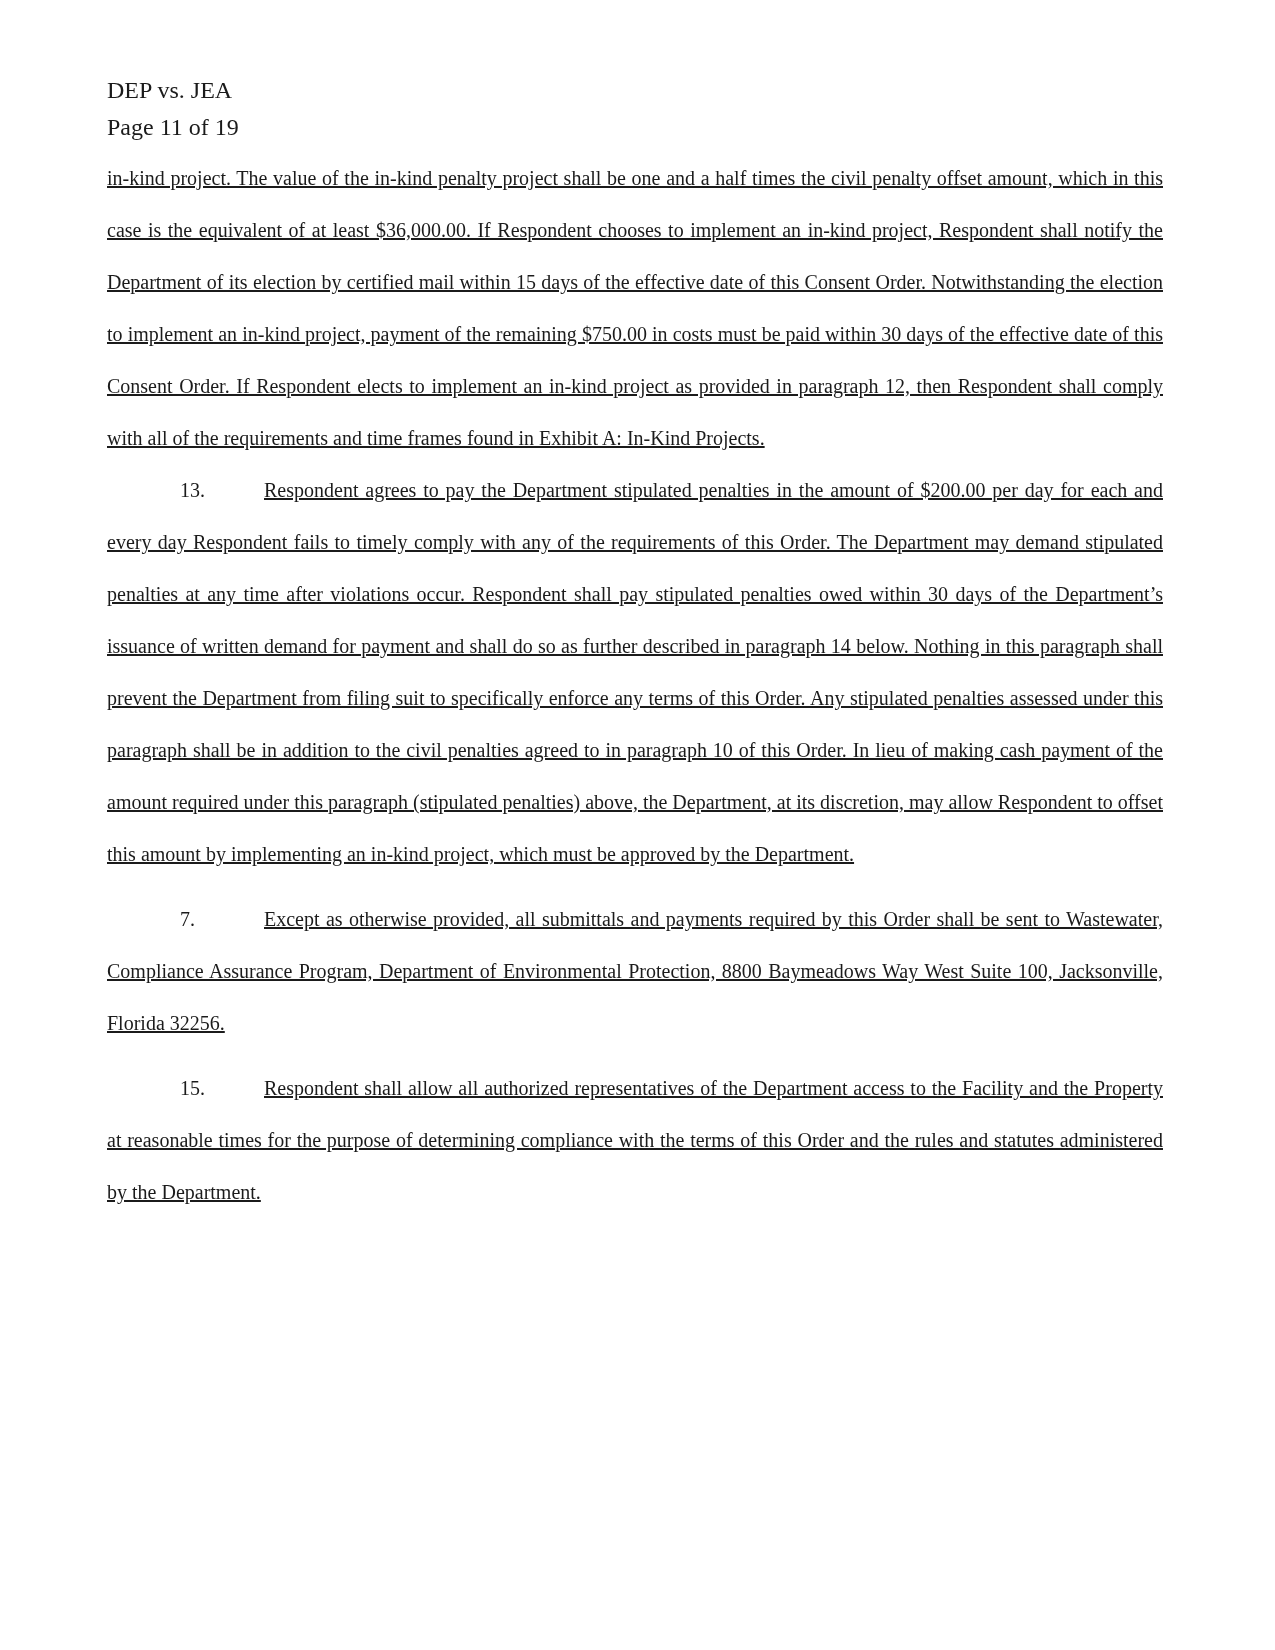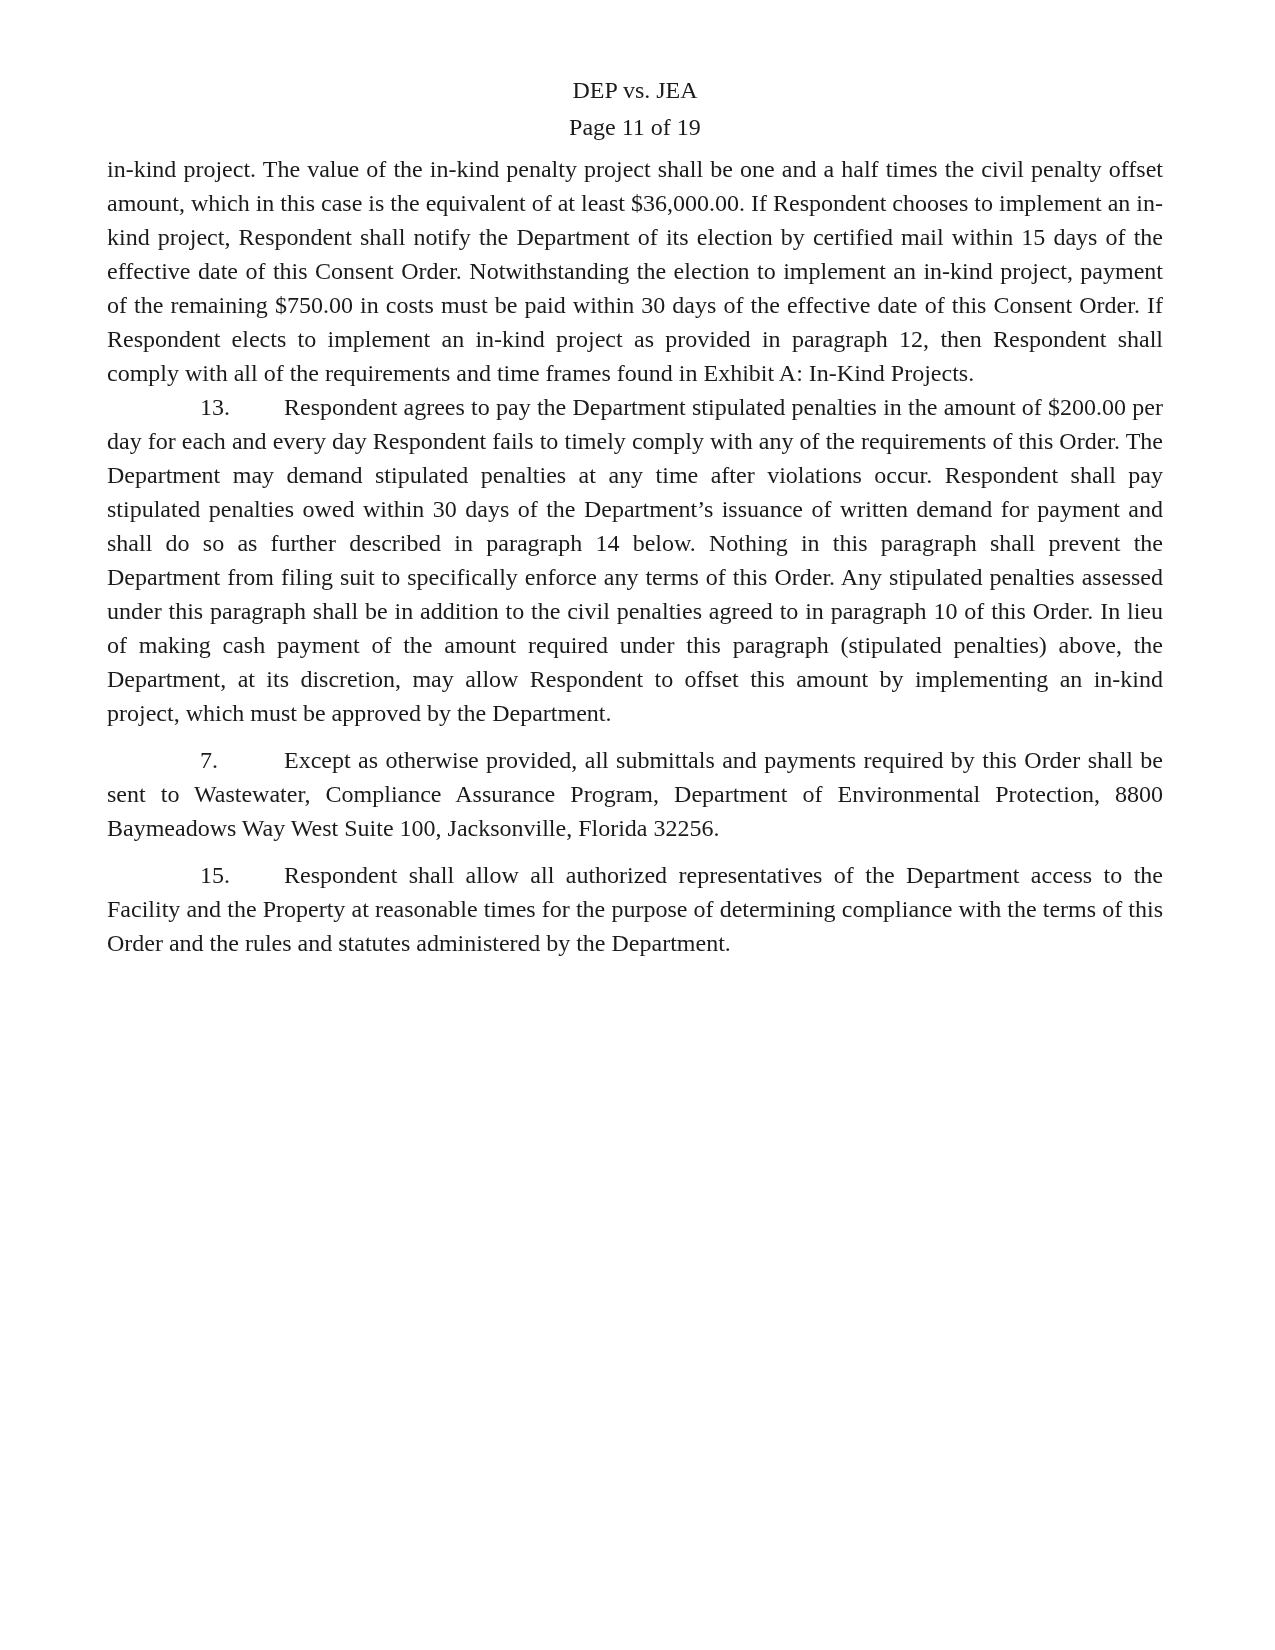--- a/index.html
+++ b/index.html
@@ -16,43 +16,43 @@
   }
   .page {
     box-sizing: border-box;
     width: 1275px;
     height: 1650px;
     padding: 72px 112px 40px 107px;
   }
   .doc-header {
     font-size: 24px;
     line-height: 37px;
-    text-align: center;
+    text-align: left;
   }
   .doc-body {
     margin-top: 6px;
-    font-size: 24px;
-    line-height: 34px;
+    font-size: 20px;
+    line-height: 52px;
     text-align: justify;
+    text-decoration: underline;
   }
   .doc-body p {
     margin: 0;
     padding: 0;
   }
   p.numbered {
     text-indent: 73px;
   }
   p.gap-before {
     margin-top: 13px;
   }
   .pnum {
     display: inline-block;
     width: 84px;
     text-indent: 0;
-    margin-left: 20px;
   }
 </style>
 </head>
 <body>
 
 <div class="page">
 
   <div class="doc-header">
     <div>DEP vs. JEA</div>
     <div>Page 11 of 19</div>

